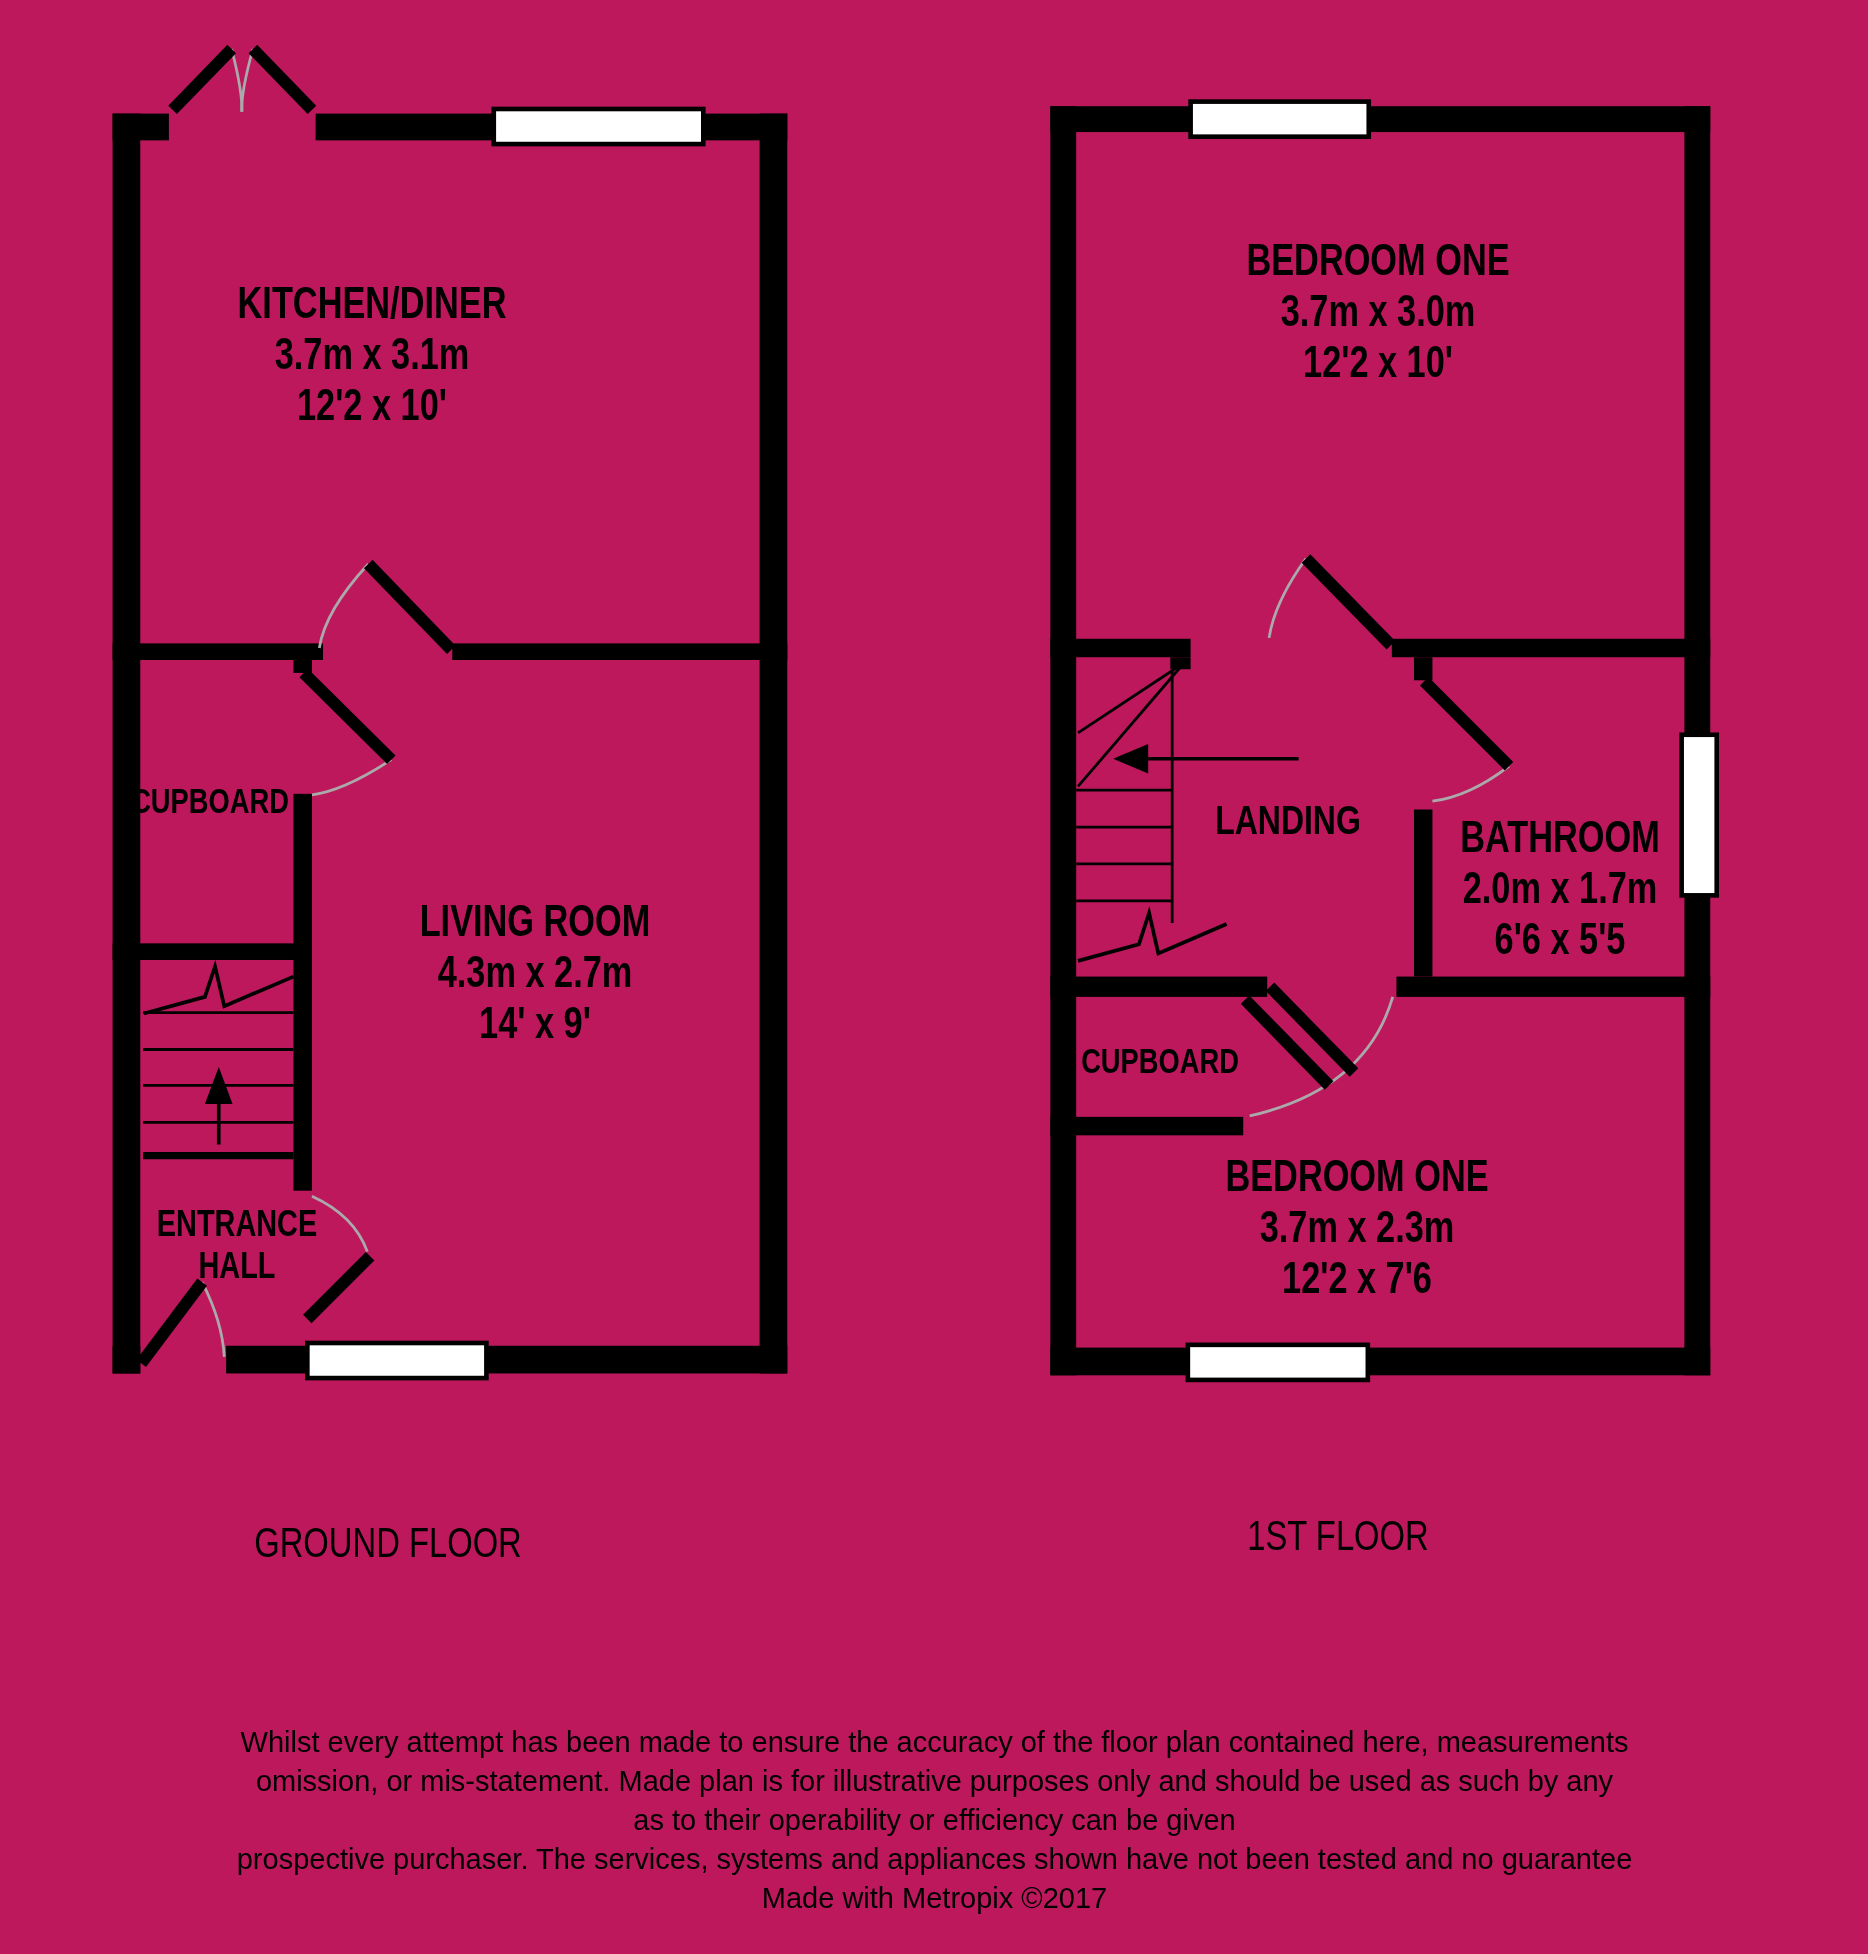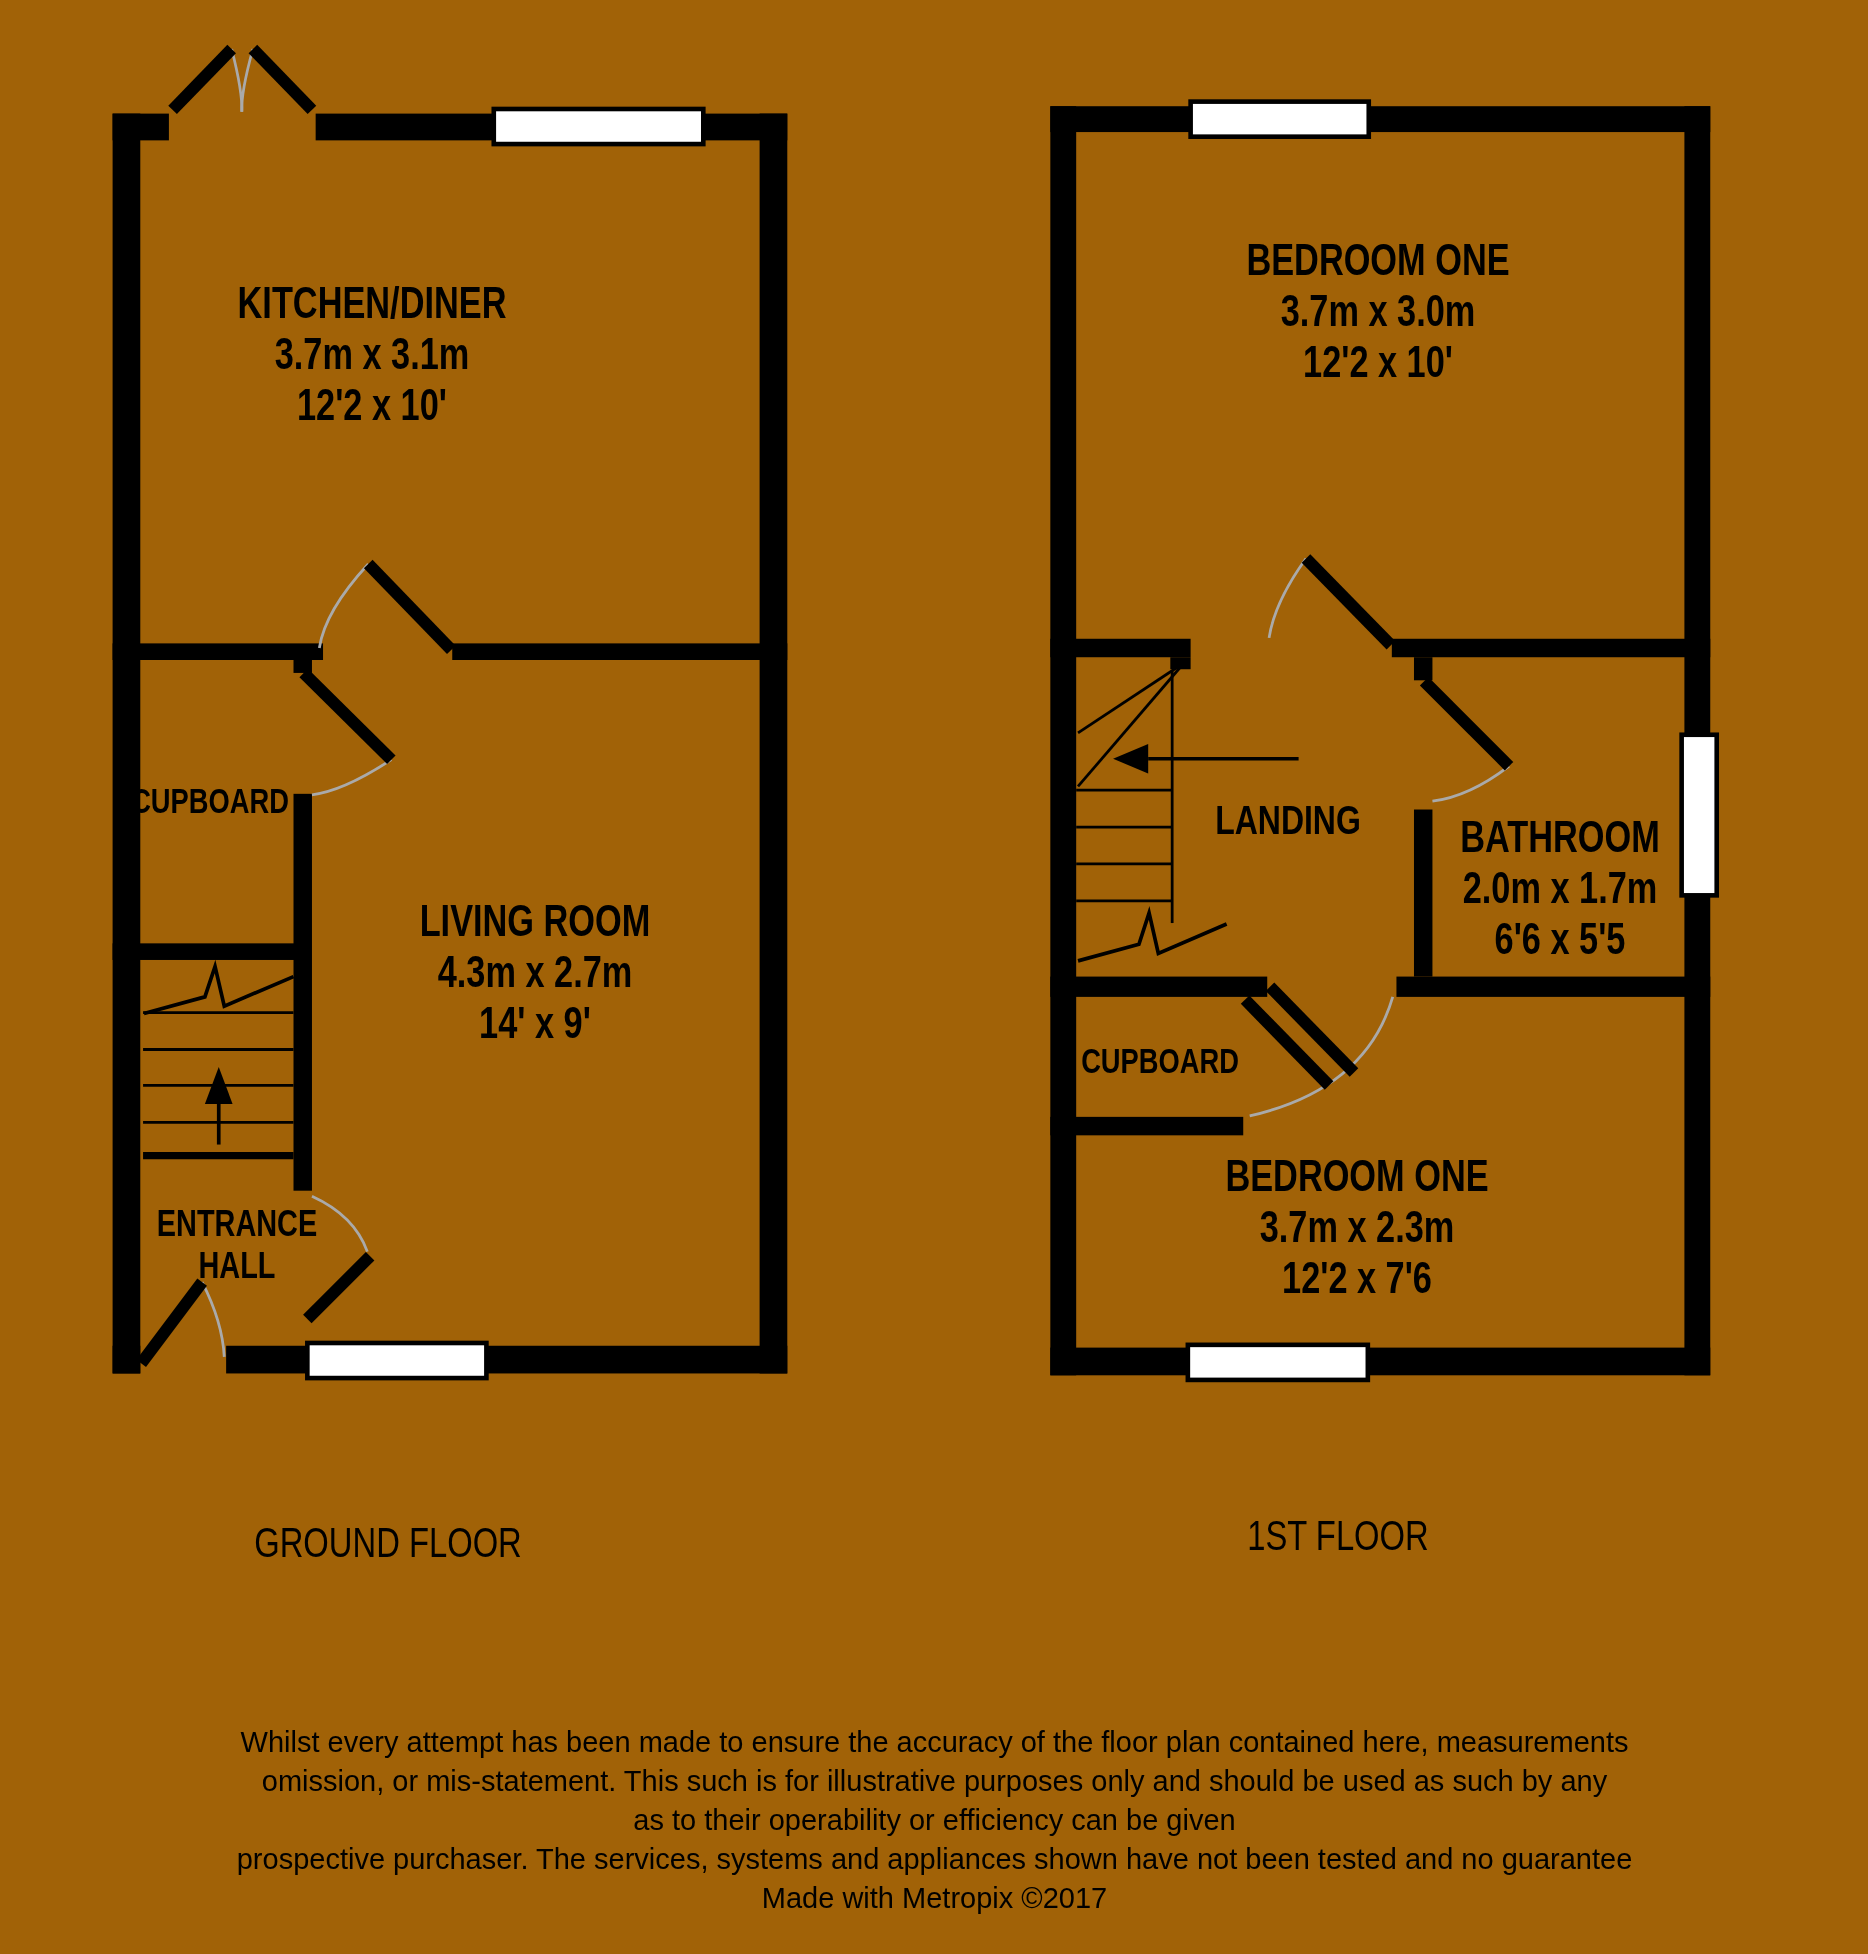--- a/index.html
+++ b/index.html
@@ -1,20 +1,20 @@
 <!DOCTYPE html>
 <html style="font-size:14.8px"><head>
 <meta charset="utf-8">
 <style>
   html, body { margin:0; padding:0; background:#ffffff; }
   .canvas {
     position:relative;
     width:1869px;
     height:1955px;
-    background:#a16207;
+    background:#be185d;
     font-family:"Liberation Sans", sans-serif;
     overflow:hidden;
   }
   .plan-svg { position:absolute; left:0; top:0; }
   .txt {
     position:absolute;
     transform: translate(-50%,-50%) scaleX(0.78);
     transform-origin: 50% 50%;
     text-align:center;
     color:#000;
@@ -203,20 +203,20 @@
     <div>3.7m x 2.3m</div>
     <div>12'2 x 7'6</div>
   </div>
 
   <div class="txt floor" style="left:1338px; top:1536px;">
     <div>1ST FLOOR</div>
   </div>
 
   <div class="disc">
     <div>Whilst every attempt has been made to ensure the accuracy of the floor plan contained here, measurements</div>
-    <div>omission, or mis-statement. This such is for illustrative purposes only and should be used as such by any</div>
+    <div>omission, or mis-statement. Made plan is for illustrative purposes only and should be used as such by any</div>
     <div>as to their operability or efficiency can be given</div>
     <div>prospective purchaser. The services, systems and appliances shown have not been tested and no guarantee</div>
     <div>Made with Metropix ©2017</div>
   </div>
 
 </div>
 
 
 </body></html>

